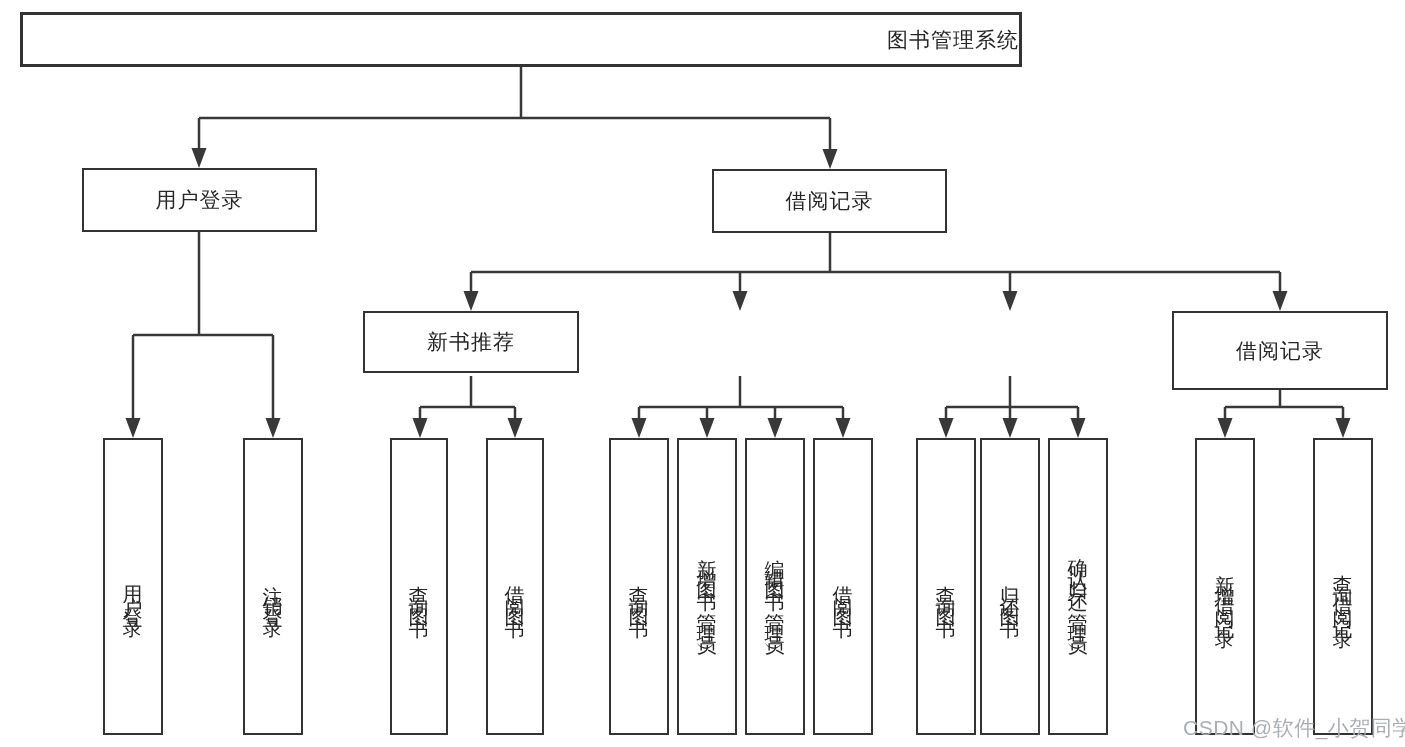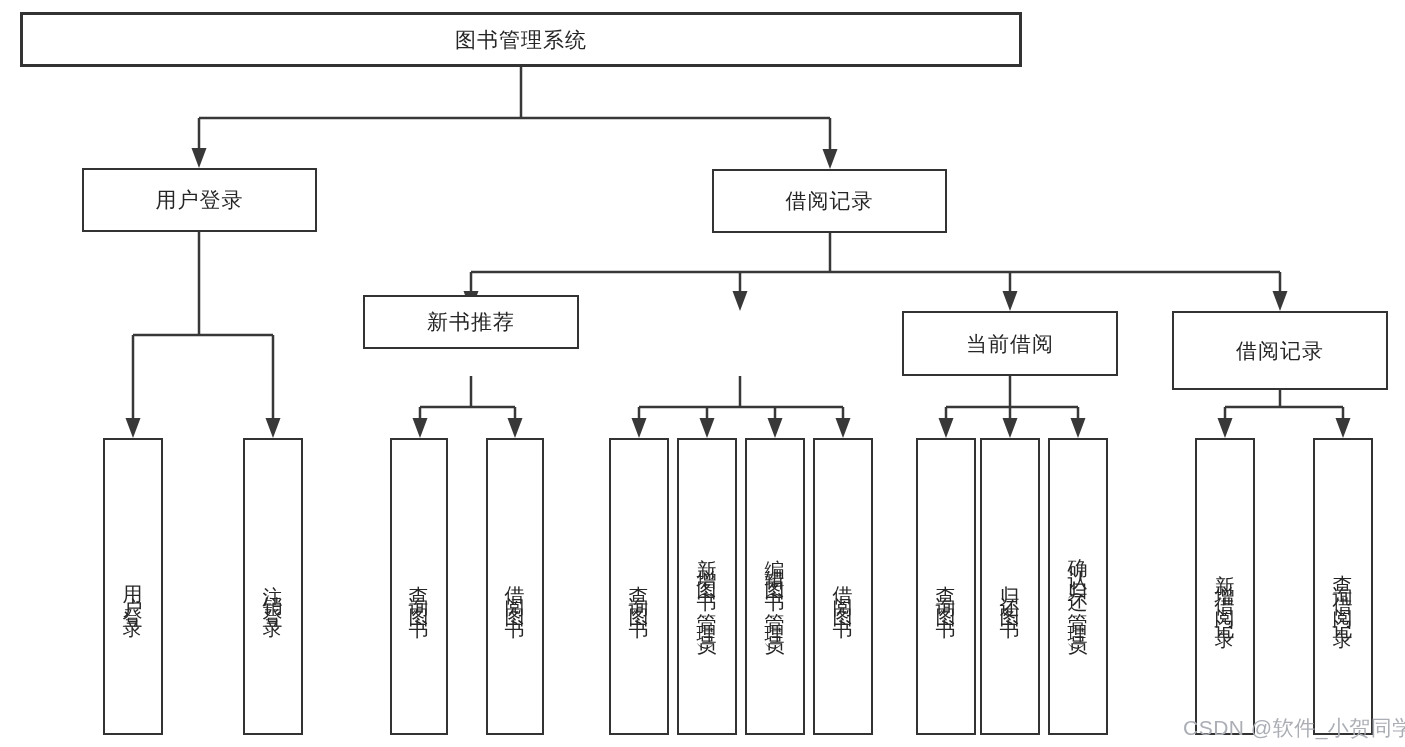--- a/index.html
+++ b/index.html
@@ -6,21 +6,21 @@
   .stage{
     position:relative;width:1405px;height:747px;background:#ffffff;overflow:hidden;
     font-family:"Liberation Sans","DejaVu Sans",sans-serif;color:#222222;
   }
   .wires{position:absolute;left:0;top:0;width:1405px;height:747px;}
   .node{
     position:absolute;box-sizing:border-box;border:2.5px solid #333333;background:#ffffff;
     display:flex;align-items:center;justify-content:center;font-size:21px;color:#262626;
     letter-spacing:1px;z-index:2;
   }
-  .node.root{border-width:3px;font-size:21px;}
+  .node.root{border-width:3px;font-size:21px;justify-content:flex-end;}
   .leaf{
     position:absolute;box-sizing:border-box;border:2.5px solid #333333;background:#ffffff;
     width:60px;height:297px;top:438px;display:flex;align-items:center;justify-content:center;z-index:2;
   }
   .vtext{
     writing-mode:vertical-lr;text-orientation:mixed;font-size:20px;color:#262626;
     letter-spacing:11px;margin-bottom:-11px;line-height:1;white-space:nowrap;
   }
   .watermark{
     position:absolute;left:1183px;top:714px;font-size:21px;color:#abaeb4;z-index:3;
@@ -73,25 +73,22 @@
     <span>图书管理系统</span>
   </div>
 
   <div class="node" style="left:82px;top:168px;width:235px;height:64px;">
     <span>用户登录</span>
   </div>
   <div class="node" style="left:712px;top:169px;width:235px;height:64px;">
     <span>借阅记录</span>
   </div>
 
-  <div class="node" style="left:363px;top:295px;width:216px;height:54px;">
+  <div class="node" style="left:363px;top:311px;width:216px;height:62px;">
     <span>新书推荐</span>
-  </div>
-  <div class="node" style="left:902px;top:311px;width:216px;height:65px;">
-    <span>当前借阅</span>
   </div>
   <div class="node" style="left:1172px;top:311px;width:216px;height:79px;">
     <span>借阅记录</span>
   </div>
 
   <div class="leaf" style="left:103px;">
     <span class="vtext">用户登录</span>
   </div>
   <div class="leaf" style="left:243px;">
     <span class="vtext">注销登录</span>

